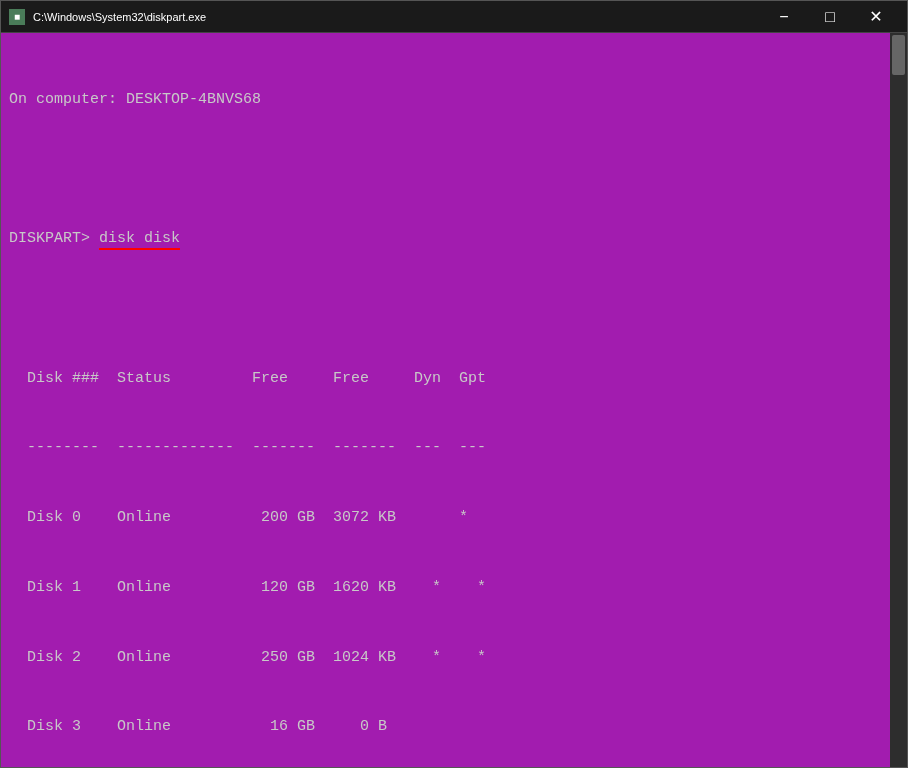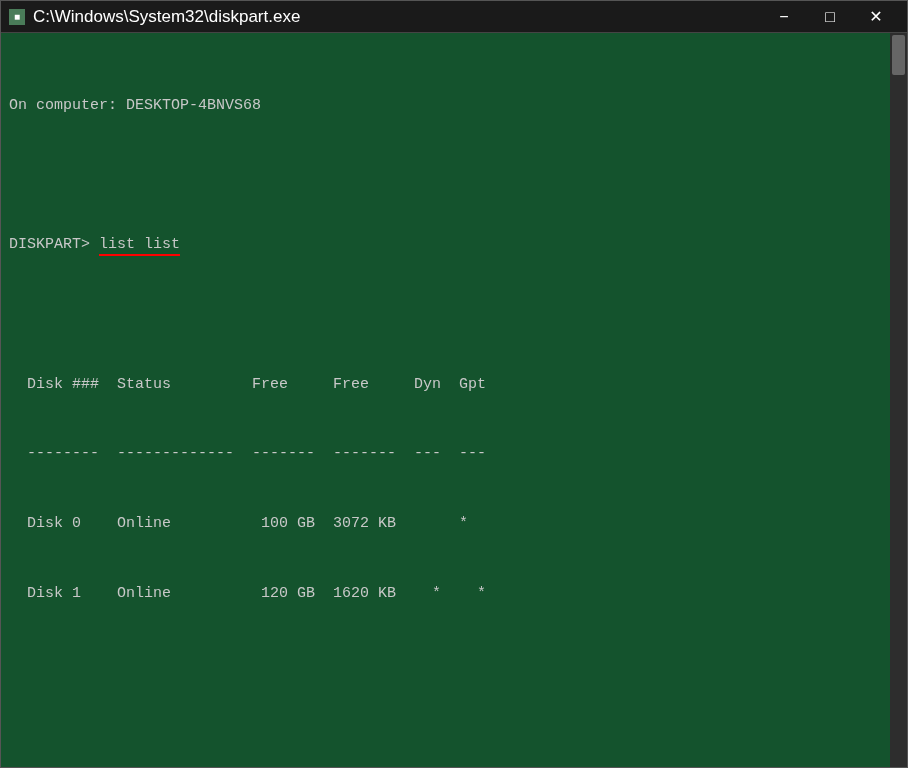--- a/index.html
+++ b/index.html
@@ -50,21 +50,21 @@
       background: #4a7c59;
       display: flex;
       align-items: center;
       justify-content: center;
       font-size: 10px;
       color: white;
     }
 
     .title-bar-title {
       color: #fff;
-      font-size: 17px;
+      font-size: 11px;
       font-family: 'Segoe UI', Arial, sans-serif;
     }
 
     .title-bar-controls {
       display: flex;
       gap: 0;
     }
 
     .title-btn {
       width: 46px;
@@ -81,22 +81,22 @@
     }
 
     .scrollbar-container {
       display: flex;
       flex: 1;
       overflow: hidden;
     }
 
     .terminal-content {
       flex: 1;
-      background: #14532d;
-      padding: 14px 8px;
+      background: #a21caf;
+      padding: 8px 8px;
       overflow: hidden;
       position: relative;
     }
 
     .scrollbar {
       width: 17px;
       background: #2d2d2d;
       display: flex;
       flex-direction: column;
       align-items: center;
@@ -164,26 +164,28 @@
       <button class="title-btn">□</button>
       <button class="title-btn close">✕</button>
     </div>
   </div>
 
   <div class="scrollbar-container">
     <div class="terminal-content">
       <div class="terminal-text">
         <span class="line">On computer: DESKTOP-4BNVS68</span>
         <span class="line">&nbsp;</span>
-        <span class="line cmd-line"><span>DISKPART&gt; </span><span class="cmd-underline">list list</span></span>
+        <span class="line cmd-line"><span>DISKPART&gt; </span><span class="cmd-underline">disk disk</span></span>
         <span class="line">&nbsp;</span>
         <span class="line">  Disk ###  Status         Free     Free     Dyn  Gpt</span>
         <span class="line">  --------  -------------  -------  -------  ---  ---</span>
-        <span class="line">  Disk 0    Online          100 GB  3072 KB       *</span>
+        <span class="line">  Disk 0    Online          200 GB  3072 KB       *</span>
         <span class="line">  Disk 1    Online          120 GB  1620 KB    *    *</span>
+        <span class="line">  Disk 2    Online          250 GB  1024 KB    *    *</span>
+        <span class="line">  Disk 3    Online           16 GB     0 B</span>
         
         
         
         
         
         
         
         
         
         

